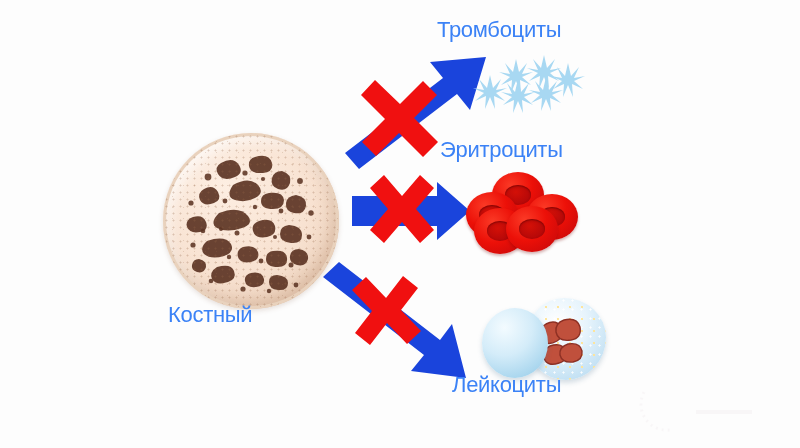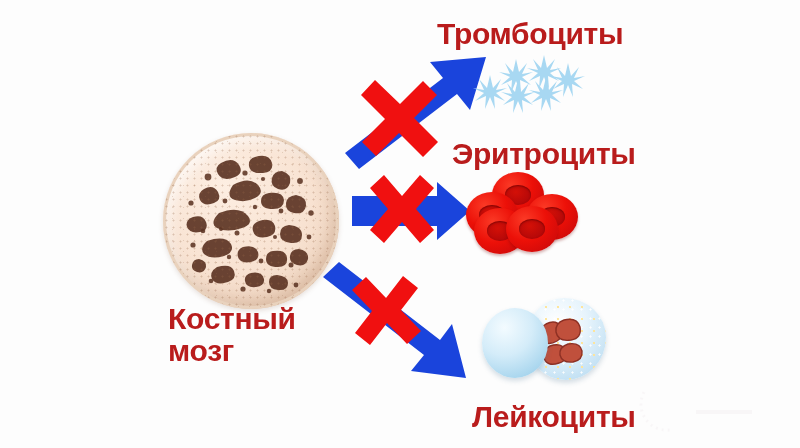--- a/index.html
+++ b/index.html
@@ -12,23 +12,23 @@
     width: 800px;
     height: 448px;
     background: #fdfdfd;
     overflow: hidden;
     font-family: "Liberation Sans", sans-serif;
   }
 
   
   .label {
     position: absolute;
-    color: #b91c1c;
-    font-weight: bold;
-    font-size: 30px;
+    color: #3b82f6;
+    font-weight: normal;
+    font-size: 22px;
     letter-spacing: -0.3px;
     white-space: nowrap;
     line-height: 1.06;
     -webkit-font-smoothing: antialiased;
   }
   .label.center { text-align: left; }
 
   
   #marrow-wrap {
     position: absolute;
@@ -207,21 +207,20 @@
             <circle cx="58" cy="96" r="2.0"></circle>
               <circle cx="112" cy="104" r="2.0"></circle>
           </g>
         </svg>
       </div>
     </div>
   </div>
 
   <div class="label center" style="left:168px; top:303px; width:166px;">
     <div>Костный</div>
-    <div>мозг</div>
   </div>
 
   <svg id="arrow-layer" viewBox="0 0 800 448">
 
     <g>
       <path d="M345 153 L443 78 L430 62 L486 57 L470 110 L457 94 L359 169 Z" fill="#1a44dc"></path>
     </g>
 
     <g>
       <path d="M352 196 L437 196 L437 182 L470 211 L437 240 L437 226 L352 226 Z" fill="#1a44dc"></path>
@@ -282,21 +281,21 @@
     </div>
     <div class="platelet" style="left:80px; top:10px;">
       <svg viewBox="0 0 40 40" aria-hidden="true">
           <g fill="currentColor">
         <path d="M20 3 L23 16 L31 7 L26 18 L37 16 L26 21 L35 29 L24 24 L25 37 L20 25 L15 37 L16 24 L5 29 L14 21 L3 16 L14 18 L9 7 L17 16 Z"></path>
       </g>
         </svg>
     </div>
   </div>
 
-  <div class="label" style="left:452px; top:138px;">Эритроциты</div>
+  <div class="label" style="left:440px; top:138px;">Эритроциты</div>
 
   <div class="cells" id="erythrocytes">
     <div class="rbc" style="left:26px; top:0px;"></div>
     <div class="rbc" style="left:0px;  top:20px;"></div>
     <div class="rbc" style="left:60px; top:22px;"></div>
     <div class="rbc" style="left:8px;  top:36px;"></div>
     <div class="rbc" style="left:40px; top:34px;"></div>
   </div>
 
   <div class="cells" id="leukocytes">
@@ -306,21 +305,21 @@
           <path d="M20 26 q10-5 15 3 q4 9-4 14 q-11 6-16-3 q-4-9 5-14z"></path>
           <path d="M38 22 q13-3 16 7 q2 11-9 13 q-13 2-15-8 q-1-9 8-12z"></path>
           <path d="M24 48 q12-4 16 5 q3 9-7 12 q-12 4-15-5 q-2-8 6-12z"></path>
           <path d="M42 46 q12-2 14 7 q1 9-9 11 q-11 1-13-7 q-1-8 8-11z"></path>
         </g>
       </svg>
     </div>
     <div class="wbc-plain"></div>
   </div>
 
-  <div class="label" style="left:472px; top:373px;margin-top:28px;">Лейкоциты</div>
+  <div class="label" style="left:452px; top:373px;">Лейкоциты</div>
 
   <div id="watermark">
     <svg width="150" height="54" viewBox="0 0 150 54" aria-hidden="true">
       <path d="M10 8 a26 26 0 0 0 26 38" fill="none" stroke="#b08aa0" stroke-width="3" stroke-dasharray="2 4"></path>
       <rect x="62" y="26" width="56" height="4" fill="#b08aa0"></rect>
     </svg>
   </div>
 
 </div>
 

